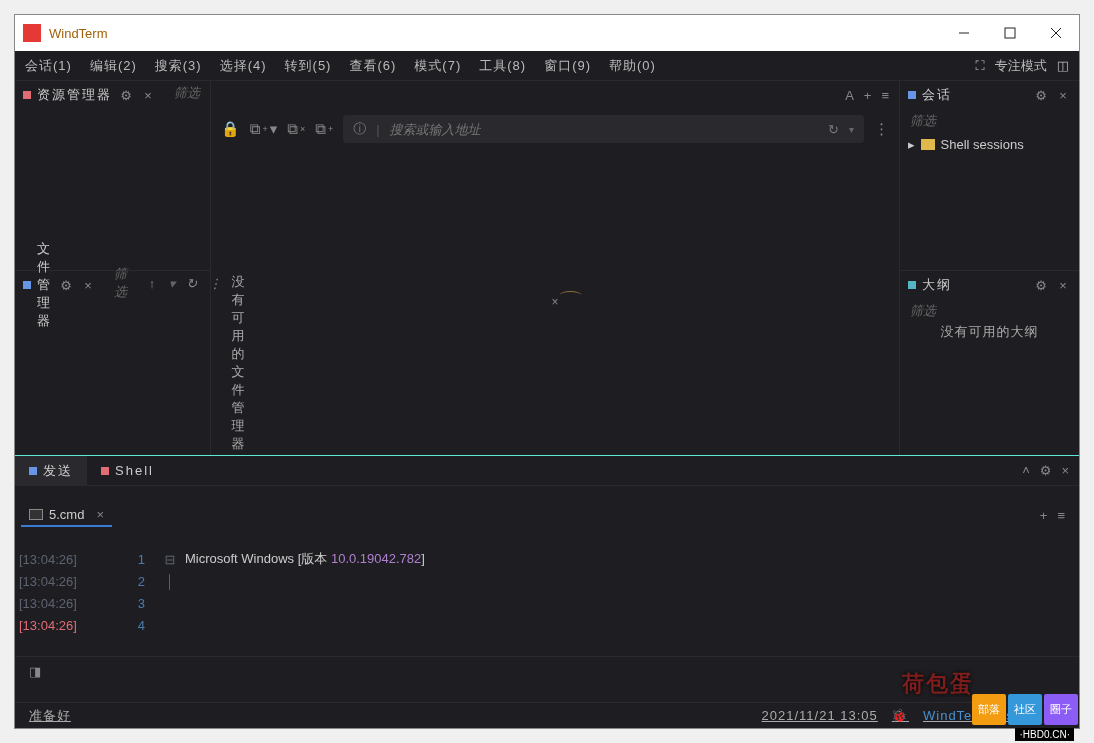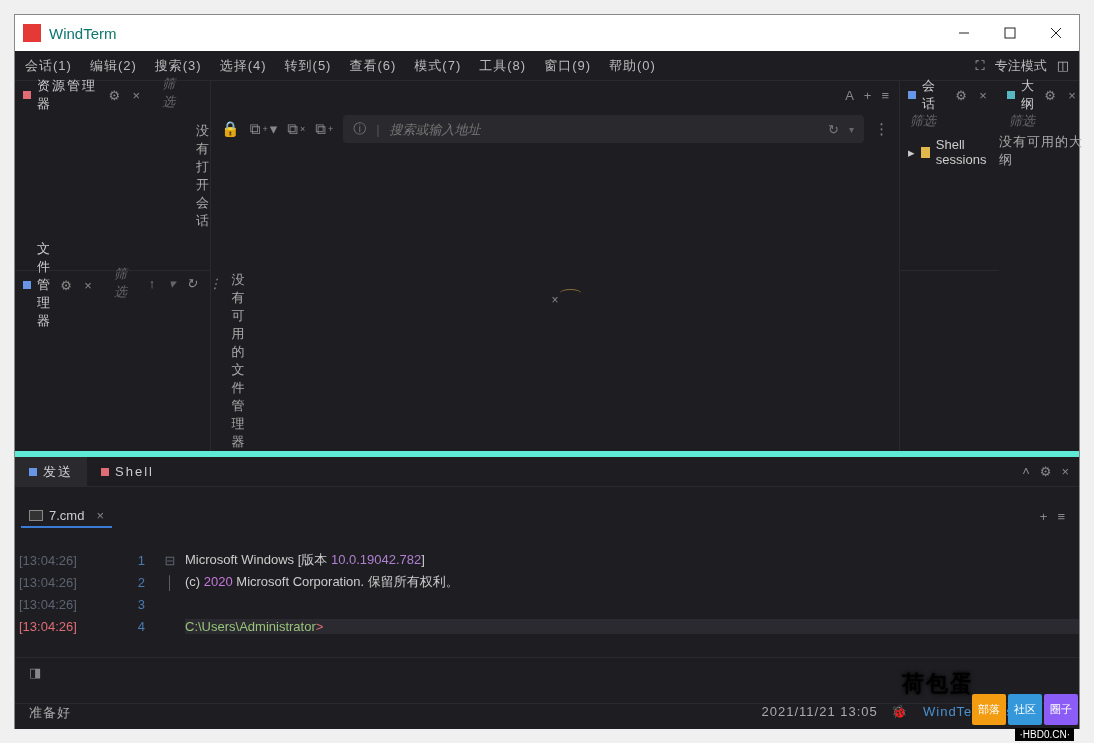--- a/index.html
+++ b/index.html
@@ -1,31 +1,31 @@
 <!DOCTYPE html>
 <html><head>
 <meta charset="utf-8">
 <style>
 * { margin:0; padding:0; box-sizing:border-box; font-family:"Segoe UI","Microsoft YaHei",sans-serif; font-size:13px; }
 body { background:#f0f0f0; width:1094px; height:743px; overflow:hidden; }
 .window { position:absolute; left:14px; top:14px; width:1066px; height:715px; background:#fff; border:1px solid #888; display:flex; flex-direction:column; }
 .titlebar { height:36px; background:#fff; display:flex; align-items:center; padding-left:8px; }
 .app-icon { width:18px; height:18px; background:#e53935; margin-right:8px; display:inline-block; }
-.title { font-size:15px; color:#0f766e; flex:1; }
+.title { font-size:13px; color:#a16207; flex:1; }
 .winbtns { display:flex; }
 .winbtn { width:46px; height:36px; display:flex; align-items:center; justify-content:center; color:#222; font-size:14px; }
 .winbtn svg { width:12px; height:12px; stroke:#222; stroke-width:1; fill:none; }
 .dark { background:#1e1e22; color:#999; display:flex; flex-direction:column; flex:1; font-family:Consolas,"Microsoft YaHei",monospace; }
 .menubar { height:30px; background:#1e1e22; display:flex; align-items:center; padding:0 10px; border-bottom:1px solid #2a2a2e; }
 .menu-item { color:#bbb; margin-right:18px; letter-spacing:1px; }
 .menu-right { margin-left:auto; display:flex; align-items:center; gap:10px; color:#bbb; }
 .main { display:flex; flex:1; min-height:0; }
 .left { width:196px; display:flex; flex-direction:column; border-right:1px solid #2a2a2e; }
 .center { flex:1; display:flex; flex-direction:column; min-width:0; }
-.right { width:180px; display:flex; border-left:1px solid #2a2a2e; }
+.right { width:180px; display:flex; flex-direction:column; border-left:1px solid #2a2a2e; }
 .panel-head { height:28px; display:flex; align-items:center; padding:0 8px; color:#ccc; gap:6px; }
 .sq { width:8px; height:8px; display:inline-block; }
 .sq.red { background:#e06c75; } .sq.blue { background:#6796e6; } .sq.pink { background:#e06c75; } .sq.cyan { background:#56b6c2; }
 .panel-head .title2 { flex:1; letter-spacing:2px; }
 .icnbtn { color:#888; width:16px; text-align:center; }
 .filter { height:24px; padding:0 10px; color:#666; font-style:italic; display:flex; align-items:center; gap:10px; }
 .panel-body { flex:1; display:flex; align-items:center; justify-content:center; color:#aaa; font-size:13px; letter-spacing:1px; }
 .left .panel { display:flex; flex-direction:row; }
 .left .p1 { height:190px; border-bottom:1px solid #2a2a2e; }
 .left .p2 { flex:1; }
@@ -34,48 +34,48 @@
 .center-top { height:28px; display:flex; align-items:center; justify-content:flex-end; padding:0 10px; gap:10px; color:#888; }
 .toolbar { height:40px; display:flex; align-items:center; padding:0 10px; gap:10px; }
 .tbtn { color:#888; font-size:15px; display:flex; align-items:center; gap:2px; }
 .urlbar { flex:1; height:28px; background:#2a2a2e; border-radius:4px; display:flex; align-items:center; padding:0 10px; gap:10px; color:#777; }
 .urlbar input { flex:1; background:transparent; border:none; outline:none; color:#999; font-style:italic; font-size:13px; }
 .center-canvas { flex:1; position:relative; }
 .center-canvas .xmark { position:absolute; left:50%; top:50%; transform:translate(-50%,-50%); color:#888; font-size:12px; }
 .center-canvas .xmark::after { content:""; position:absolute; left:8px; top:-4px; width:22px; height:8px; border-top:1px solid #8a6d3b; border-radius:50%; }
 .tree-item { display:flex; align-items:center; gap:6px; padding:4px 8px; color:#ccc; }
 .folder { width:14px; height:11px; background:#e0b84c; display:inline-block; }
-.bottom { display:flex; flex-direction:column; border-top:6px solid #5eead4;gap:16px; }
+.bottom { display:flex; flex-direction:column; border-top:1px solid #5eead4;gap:16px; }
 .tabs { height:30px; display:flex; align-items:center; border-bottom:1px solid #2a2a2e; }
 .tab { padding:0 14px; height:30px; display:flex; align-items:center; gap:6px; color:#ccc; letter-spacing:2px; }
 .tab.active { background:#2a2a2e; }
 .tabs .right-icons { margin-left:auto; display:flex; gap:10px; padding-right:10px; color:#888; }
 .subtabs { height:26px; display:flex; align-items:center; padding:0 6px; gap:4px; }
 .subtab { height:24px; display:flex; align-items:center; gap:6px; padding:0 8px; color:#ccc; border-bottom:2px solid #3a7bd5; }
 .subtab .ico { width:14px; height:11px; background:#333; border:1px solid #888; display:inline-block; }
 .term { font-family:Consolas,monospace; font-size:14px; padding:4px 0; }
 .term-line { display:flex; height:22px; align-items:center; }
 .ts { width:100px; padding-left:4px; color:#5c6370; }
 .ts.cur { color:#e06c75; }
 .ln { width:40px; text-align:right; color:#4a7ab0; padding-right:10px; }
 .gutter { width:30px; color:#5c6370; text-align:center; }
 .code { flex:1; color:#ccc; }
 .code .ver { color:#b080d0; }
 .code .year { color:#c678dd; }
 .code .path { color:#98c379; }
 .code .gt { color:#e06c75; }
 .term-line.cur .code { background:#2a2a30; }
 .mini { height:30px; border-top:1px solid #2a2a2e; display:flex; align-items:center; padding:0 14px; color:#888; }
-.status { height:26px; background:#1e1e22; display:flex; padding:0 14px; color:#aaa; gap:14px; border-top:1px solid #2a2a2e; letter-spacing:1px; }
+.status { height:26px; background:#1e1e22; display:flex; align-items:center; padding:0 14px; color:#aaa; gap:14px; border-top:1px solid #2a2a2e; letter-spacing:1px;text-decoration:underline; }
 .status .sp { flex:1; }
 .link { color:#4a90d0; }
 .badges { position:absolute; right:16px; bottom:18px; display:flex; gap:2px; align-items:center; }
 .badge { padding:8px 6px; font-size:11px; color:#fff; border-radius:2px; }
 .badge.o { background:#f39c12; } .badge.b { background:#3498db; } .badge.p { background:#8b5cf6; }
-.wm { position:absolute; right:120px; bottom:44px; color:#000000; font-size:22px; font-weight:bold; text-shadow:0 0 4px #000; pointer-events:none; letter-spacing:2px; }
+.wm { position:absolute; right:120px; bottom:44px; color:#7f1d1d; font-size:22px; font-weight:bold; text-shadow:0 0 4px #000; pointer-events:none; letter-spacing:2px; }
 .wm2 { position:absolute; right:20px; bottom:2px; color:#fff; font-size:10px; background:#000; padding:1px 4px; }
 </style>
 </head>
 <body>
 
 <div class="window">
   <div class="titlebar">
     <span class="app-icon"></span>
     <span class="title">WindTerm</span>
     <div class="winbtns">
@@ -123,23 +123,20 @@
         <div class="panel p1">
           <div class="panel-head">
             <span class="sq red"></span>
             <span class="title2">资源管理器</span>
             <span class="icnbtn">⚙</span>
             <span class="icnbtn">×</span>
           </div>
           <div class="filter">
               <span>筛选</span>
             </div>
-          <div class="panel-body">
-              <span>没有打开会话</span>
-            </div>
         </div>
         <div class="panel p2">
           <div class="panel-head">
             <span class="sq blue"></span>
             <span class="title2">文件管理器</span>
             <span class="icnbtn">⚙</span>
             <span class="icnbtn">×</span>
           </div>
           <div class="filter">
             <span>筛选</span>
@@ -225,52 +222,50 @@
         </div>
         <div class="right-icons">
           <span>˄</span>
           <span>⚙</span>
           <span>×</span>
         </div>
       </div>
       <div class="subtabs">
         <div class="subtab">
           <span class="ico"></span>
-          <span>7.cmd</span>
+          <span>5.cmd</span>
           <span style="margin-left:6px;color:#888">×</span>
         </div>
         <div style="margin-left:auto;display:flex;gap:10px;color:#888;padding-right:8px">
           <span>+</span>
           <span>≡</span>
         </div>
       </div>
       <div class="term">
         <div class="term-line">
           <span class="ts">[13:04:26]</span>
           <span class="ln">1</span>
           <span class="gutter">⊟</span>
           <span class="code"><span>Microsoft Windows [版本 </span><span class="ver">10.0.19042.782</span><span>]</span></span>
         </div>
         <div class="term-line">
           <span class="ts">[13:04:26]</span>
           <span class="ln">2</span>
           <span class="gutter">│</span>
-          <span class="code"><span>(c) </span><span class="year">2020</span><span> Microsoft Corporation. 保留所有权利。</span></span>
         </div>
         <div class="term-line">
           <span class="ts">[13:04:26]</span>
           <span class="ln">3</span>
           <span class="gutter"></span>
           <span class="code"></span>
         </div>
         <div class="term-line cur">
           <span class="ts cur">[13:04:26]</span>
           <span class="ln">4</span>
           <span class="gutter"></span>
-          <span class="code"><span class="path">C:\Users\Administrator</span><span class="gt">&gt;</span></span>
         </div>
       </div>
       <div class="mini">
         <span>◨</span>
       </div>
       <div class="status">
         <span>准备好</span>
         <span class="sp"></span>
         <span>2021/11/21 13:05</span>
         <span style="color:#6a9955">🐞</span>

